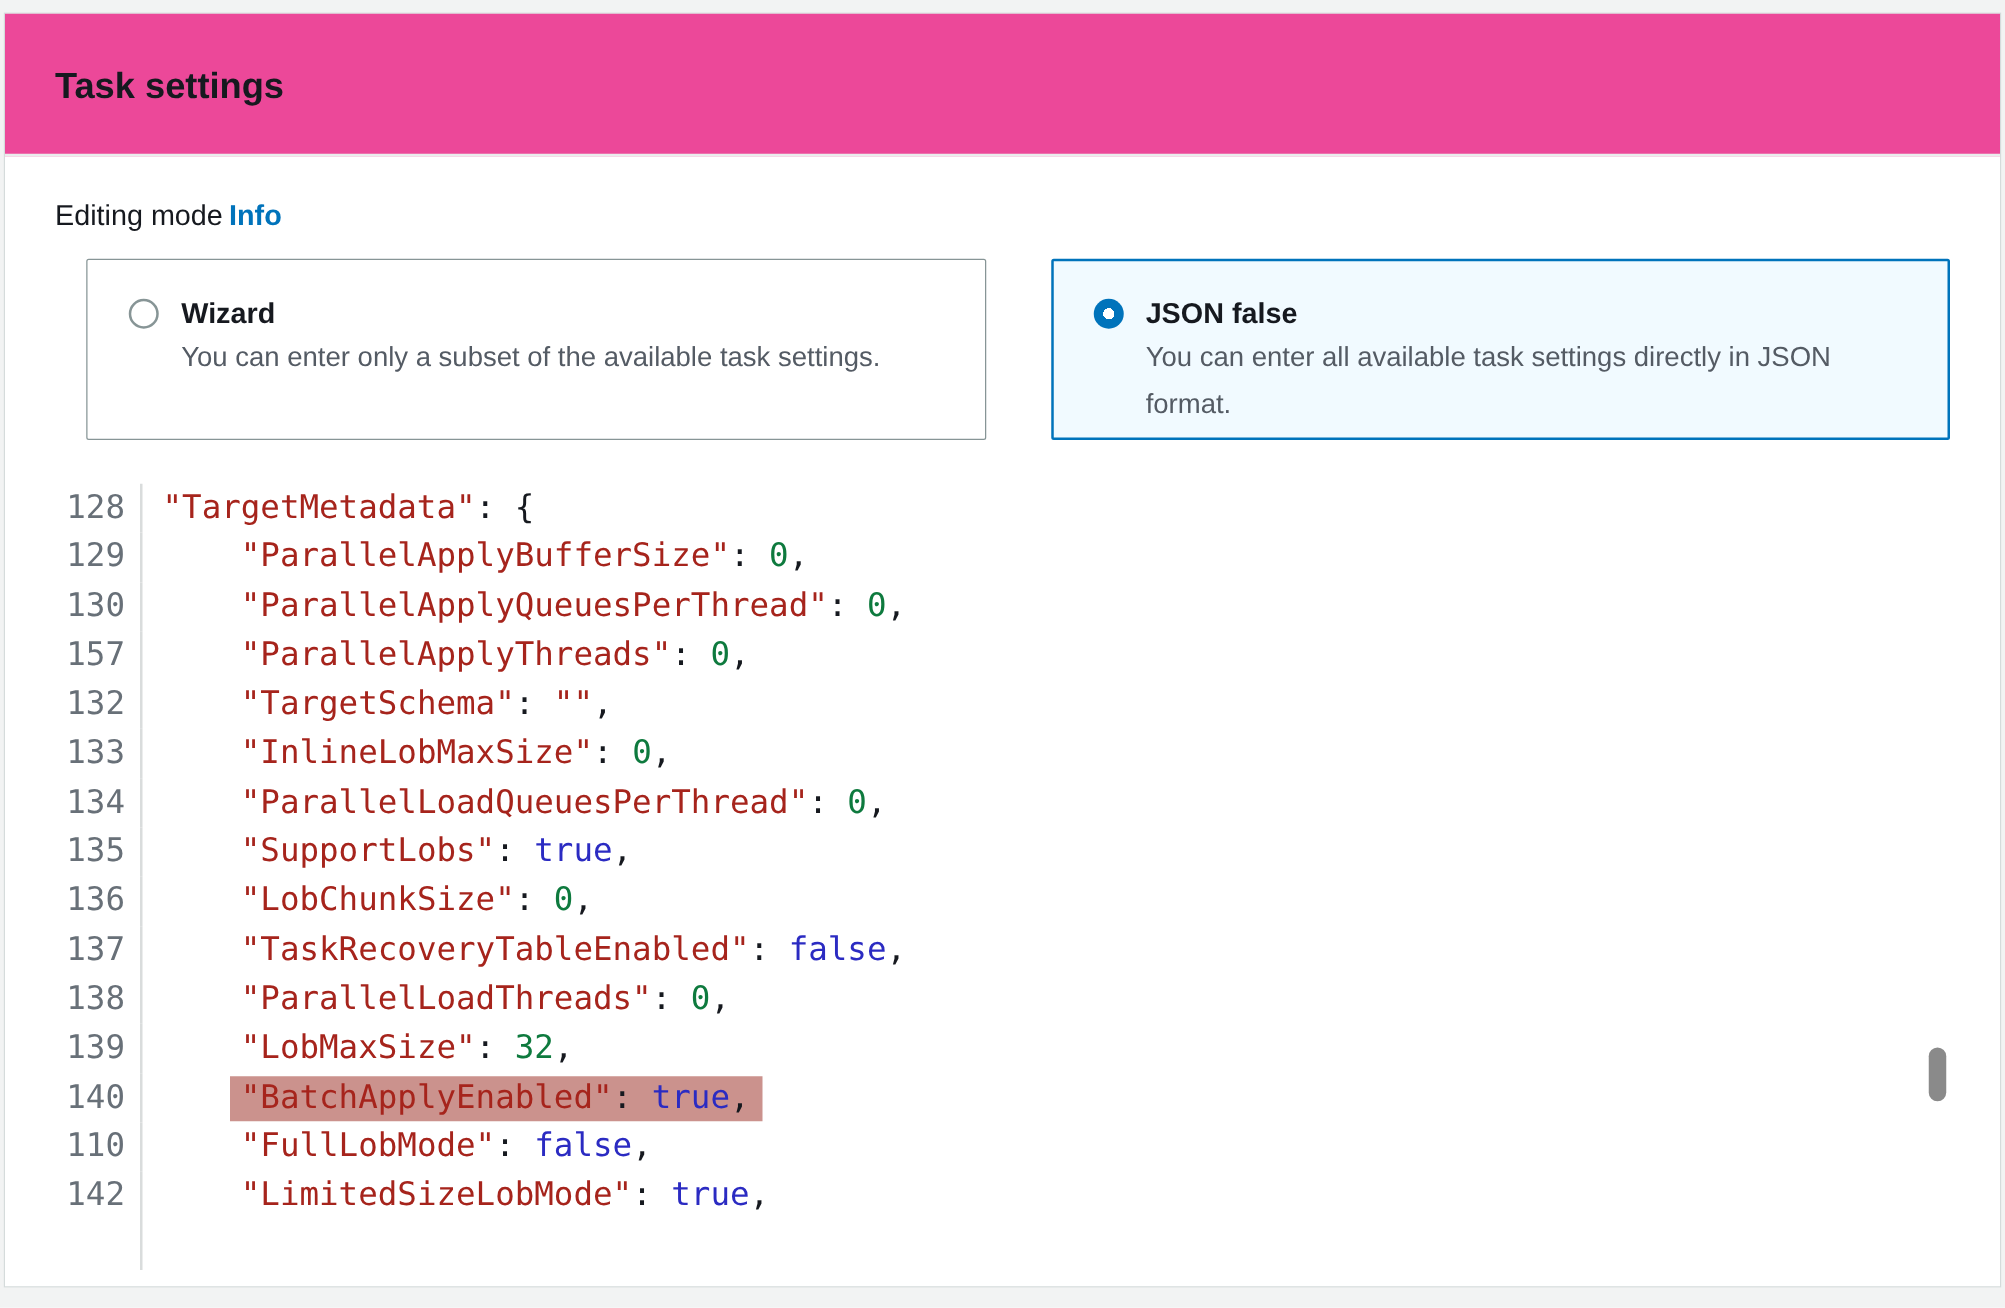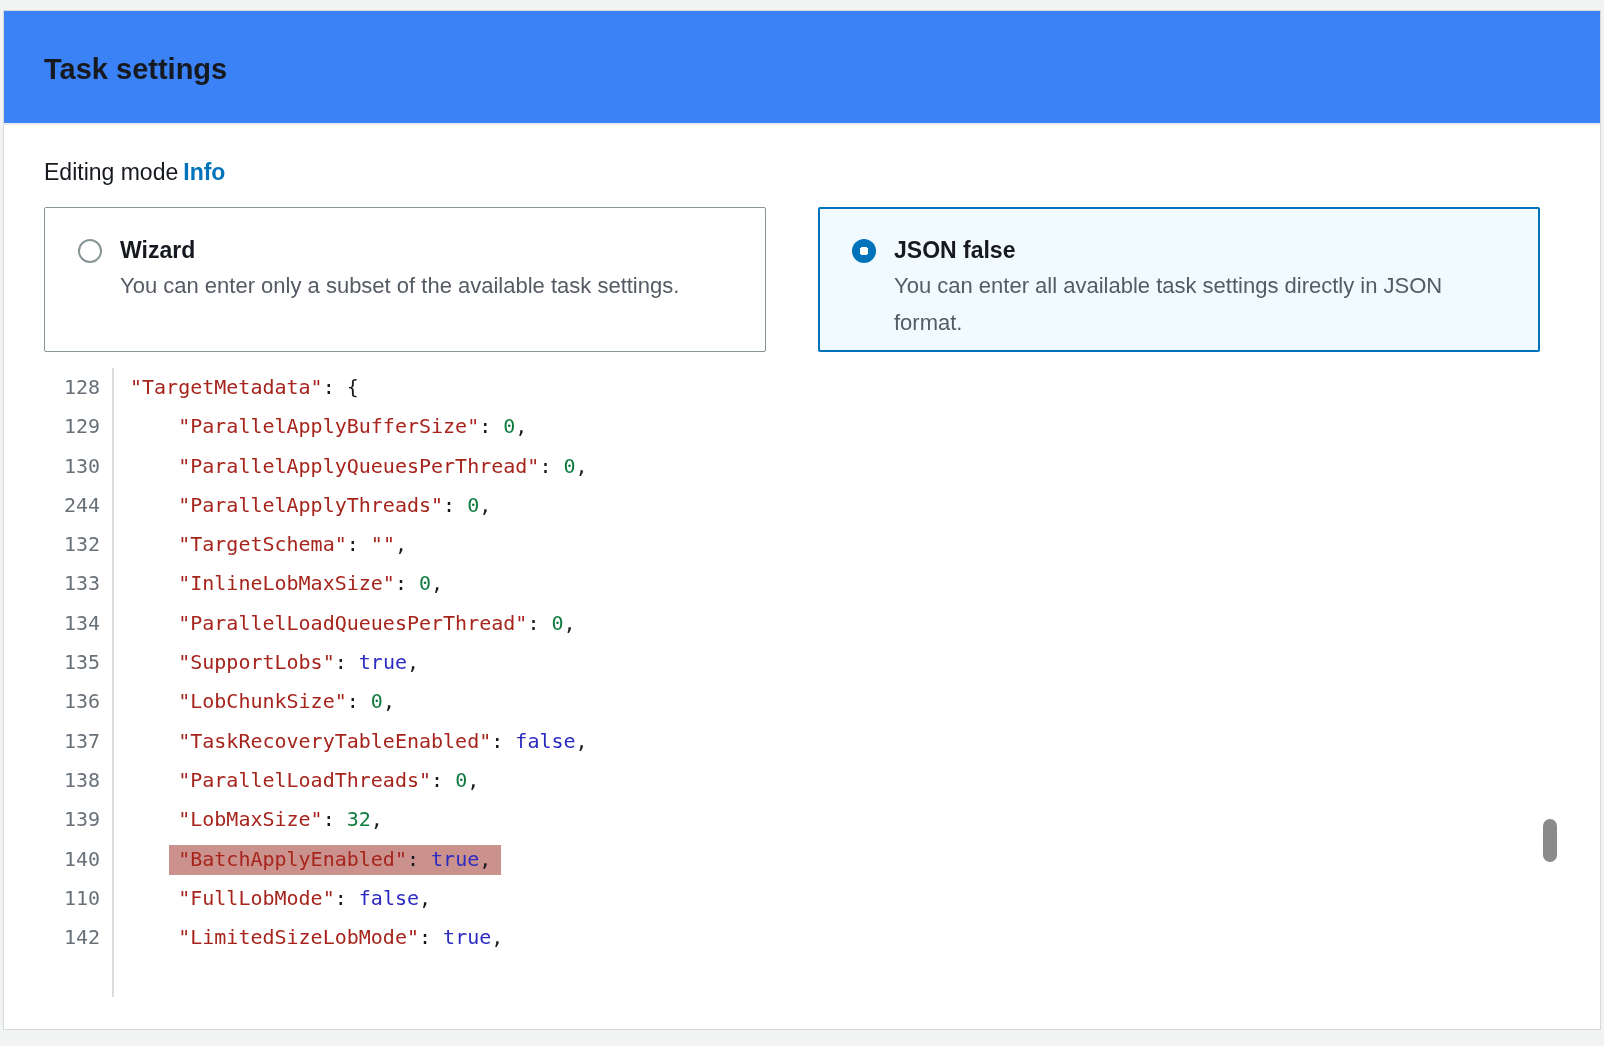--- a/index.html
+++ b/index.html
@@ -11,21 +11,21 @@
     overflow: hidden;
   }
   .panel {
     position: absolute;
     left: 3px; top: 10px;
     width: 1598px; height: 1020px;
     background: #ffffff;
     border: 1px solid #d5dbdb;
   }
   .panel-header {
-    background: #3b82f6;
+    background: #ec4899;
     border-bottom: 2px solid #eaeded;
     padding: 38px 40px 35px 40px;
     height: 114px;
   }
   .panel-title {
     font-size: 29px;
     font-weight: 700;
     line-height: 40px;
     color: #16191f;
   }
@@ -41,20 +41,21 @@
     font-size: 23px;
     font-weight: 700;
     color: var(--accent);
     text-decoration: none;
     cursor: pointer;
   }
   .tiles-row {
     margin-top: 20px;
     display: flex;
     gap: 52px;
+    margin-left: 25px;
   }
   .tile {
     width: 722px;
     height: 145px;
     background: #ffffff;
     border: 1px solid #879596;
     border-radius: 2px;
     padding: 25px 28px 25px 33px;
     display: flex;
     align-items: flex-start;
@@ -76,24 +77,24 @@
   }
   .radio.checked {
     border: none;
     background: radial-gradient(circle, #ffffff 0 4.5px, var(--accent) 4.5px 100%);
   }
   .tile-text { display: flex; flex-direction: column; }
   .tile-label { font-size: 23px; font-weight: 700; line-height: 34px; color: #16191f; }
   .tile-desc { font-size: 22px; line-height: 37px; color: #545b64; max-width: 620px; }
 
   .code-editor {
-    margin-top: 16px;
+    margin-top: 35px;
     position: relative;
     font-family: "DejaVu Sans Mono", "Liberation Mono", monospace;
-    font-size: 20px;
+    font-size: 26px;
   }
   .code-line {
     display: flex;
     align-items: stretch;
     height: 39.3px;
   }
   .ln {
     width: 70px;
     flex: none;
     text-align: right;
@@ -165,21 +166,21 @@
         </div>
         <div class="code-line">
           <span class="ln">129</span>
           <span class="code-text">    <span class="tk-s">"ParallelApplyBufferSize"</span><span class="tk-p">: </span><span class="tk-n">0</span><span class="tk-p">,</span></span>
         </div>
         <div class="code-line">
           <span class="ln">130</span>
           <span class="code-text">    <span class="tk-s">"ParallelApplyQueuesPerThread"</span><span class="tk-p">: </span><span class="tk-n">0</span><span class="tk-p">,</span></span>
         </div>
         <div class="code-line">
-          <span class="ln">244</span>
+          <span class="ln">157</span>
           <span class="code-text">    <span class="tk-s">"ParallelApplyThreads"</span><span class="tk-p">: </span><span class="tk-n">0</span><span class="tk-p">,</span></span>
         </div>
         <div class="code-line">
           <span class="ln">132</span>
           <span class="code-text">    <span class="tk-s">"TargetSchema"</span><span class="tk-p">: </span><span class="tk-s">""</span><span class="tk-p">,</span></span>
         </div>
         <div class="code-line">
           <span class="ln">133</span>
           <span class="code-text">    <span class="tk-s">"InlineLobMaxSize"</span><span class="tk-p">: </span><span class="tk-n">0</span><span class="tk-p">,</span></span>
         </div>

